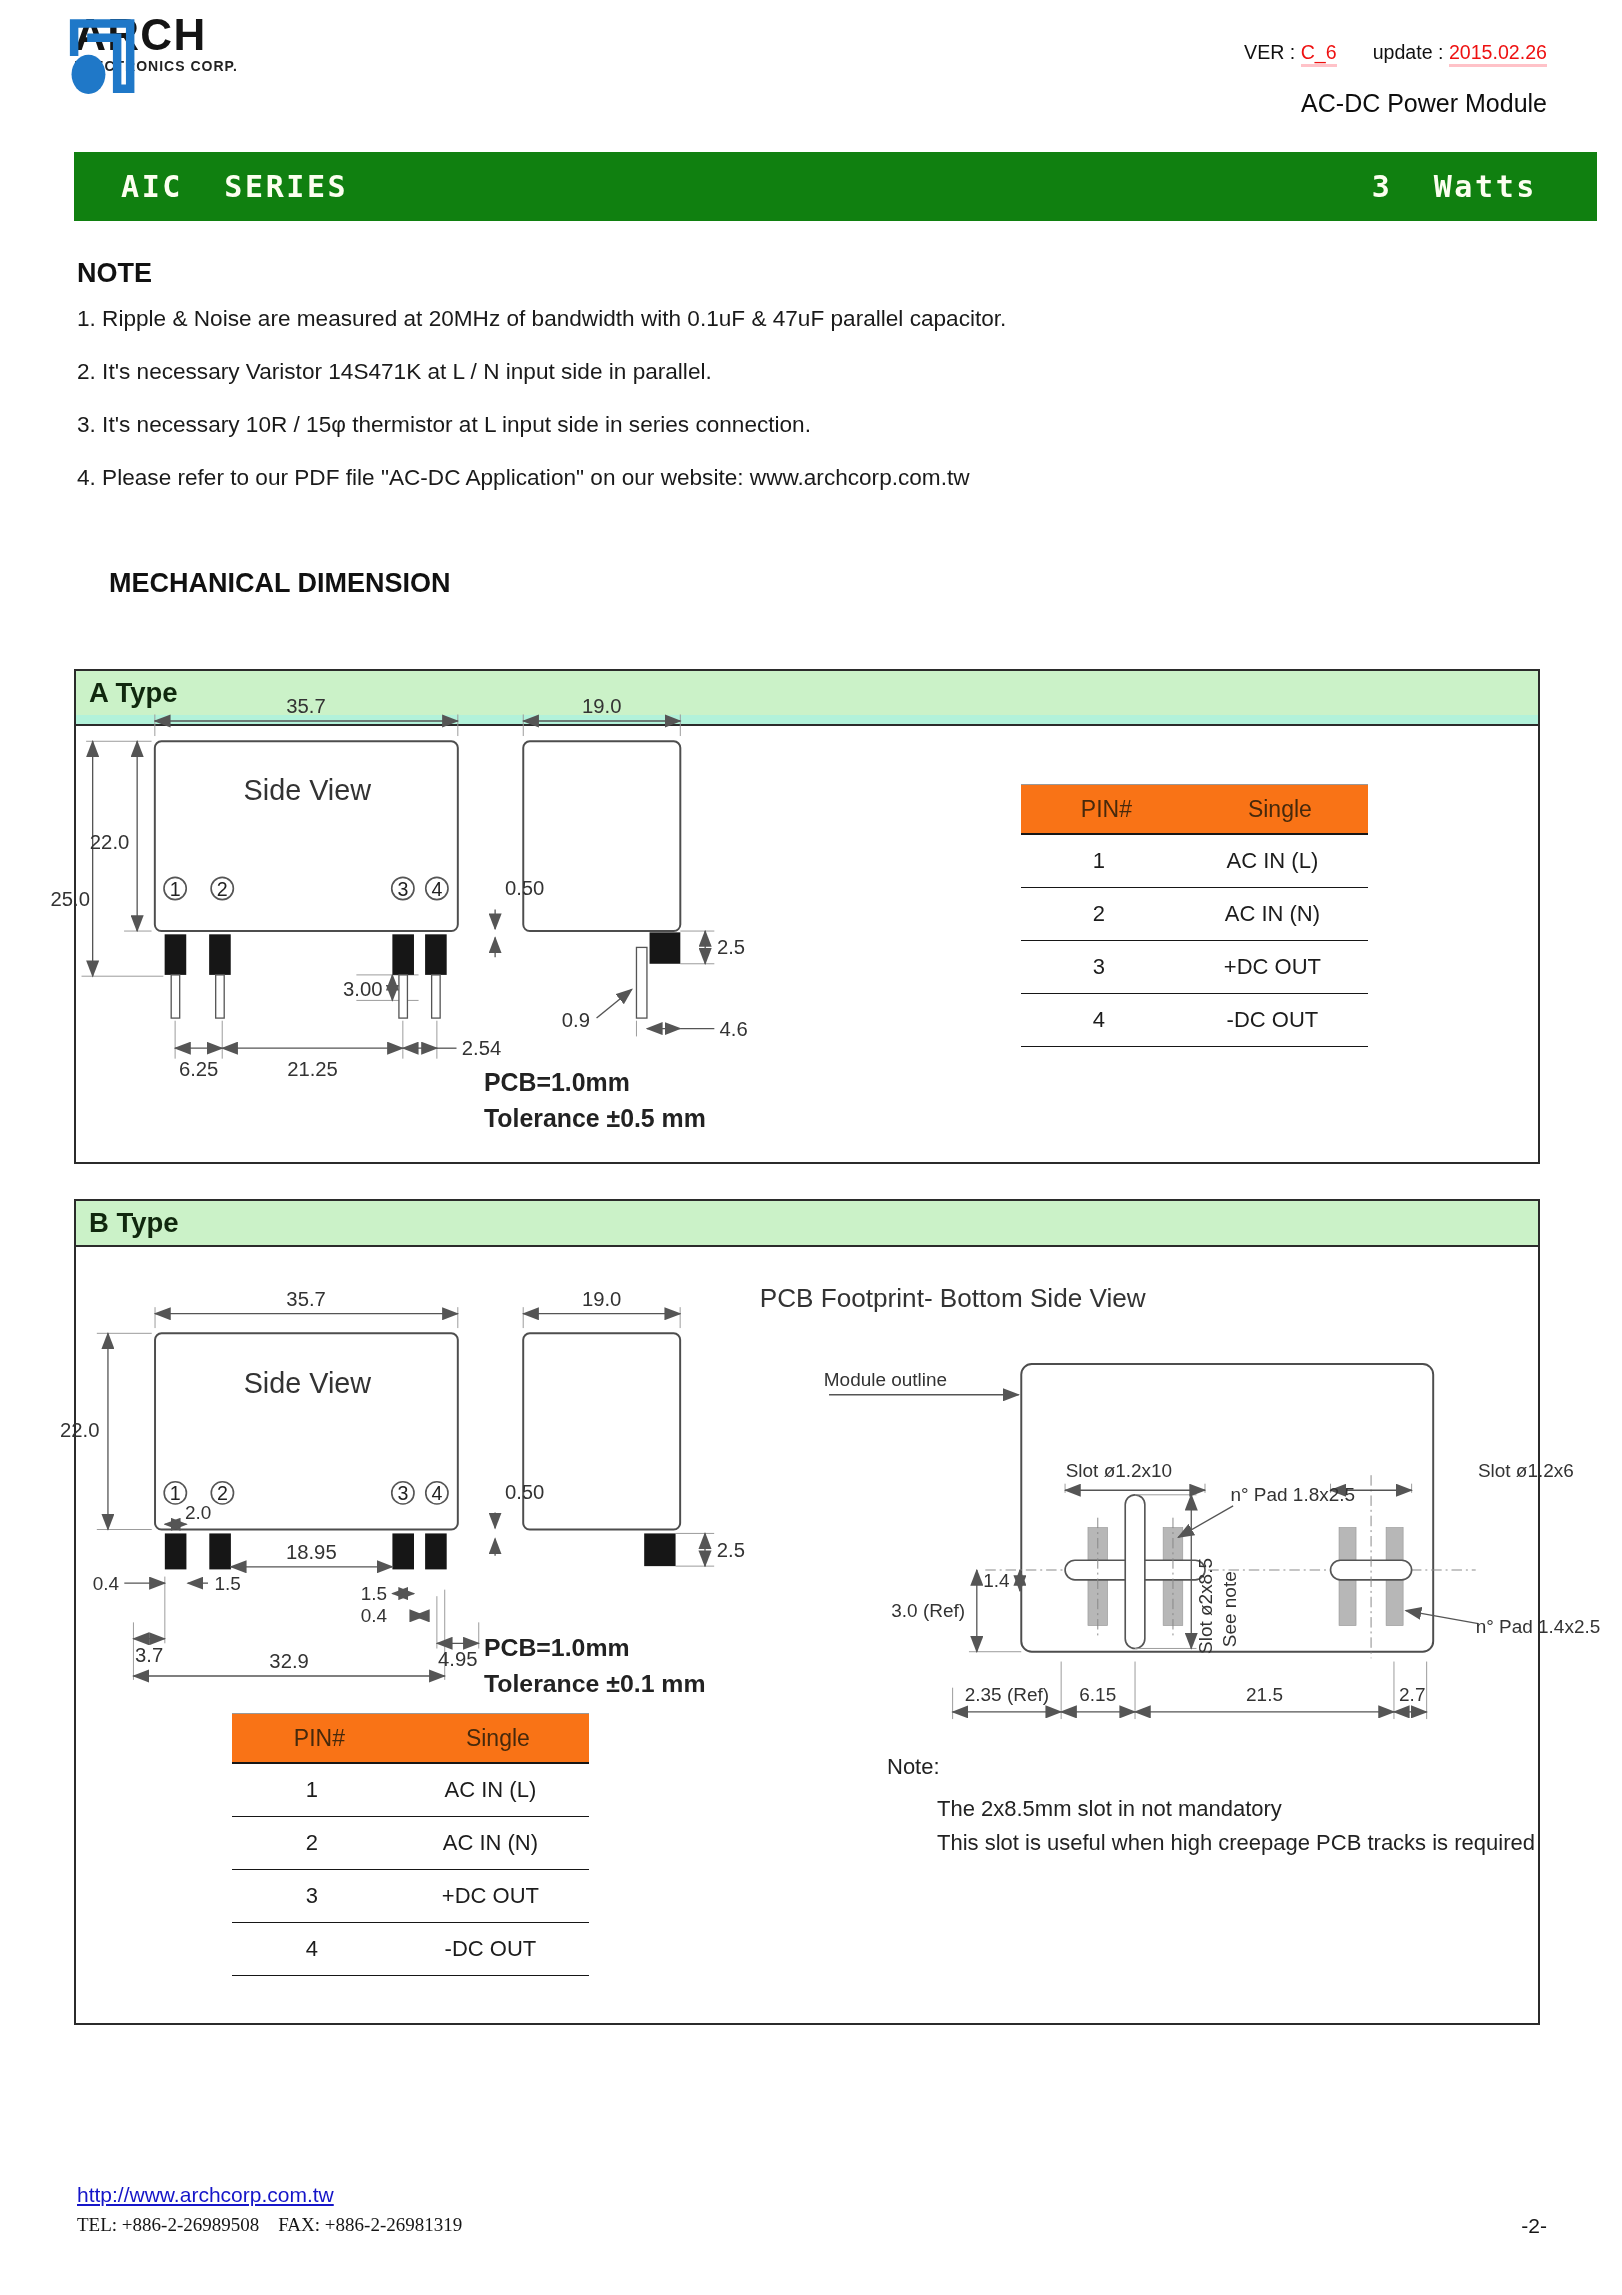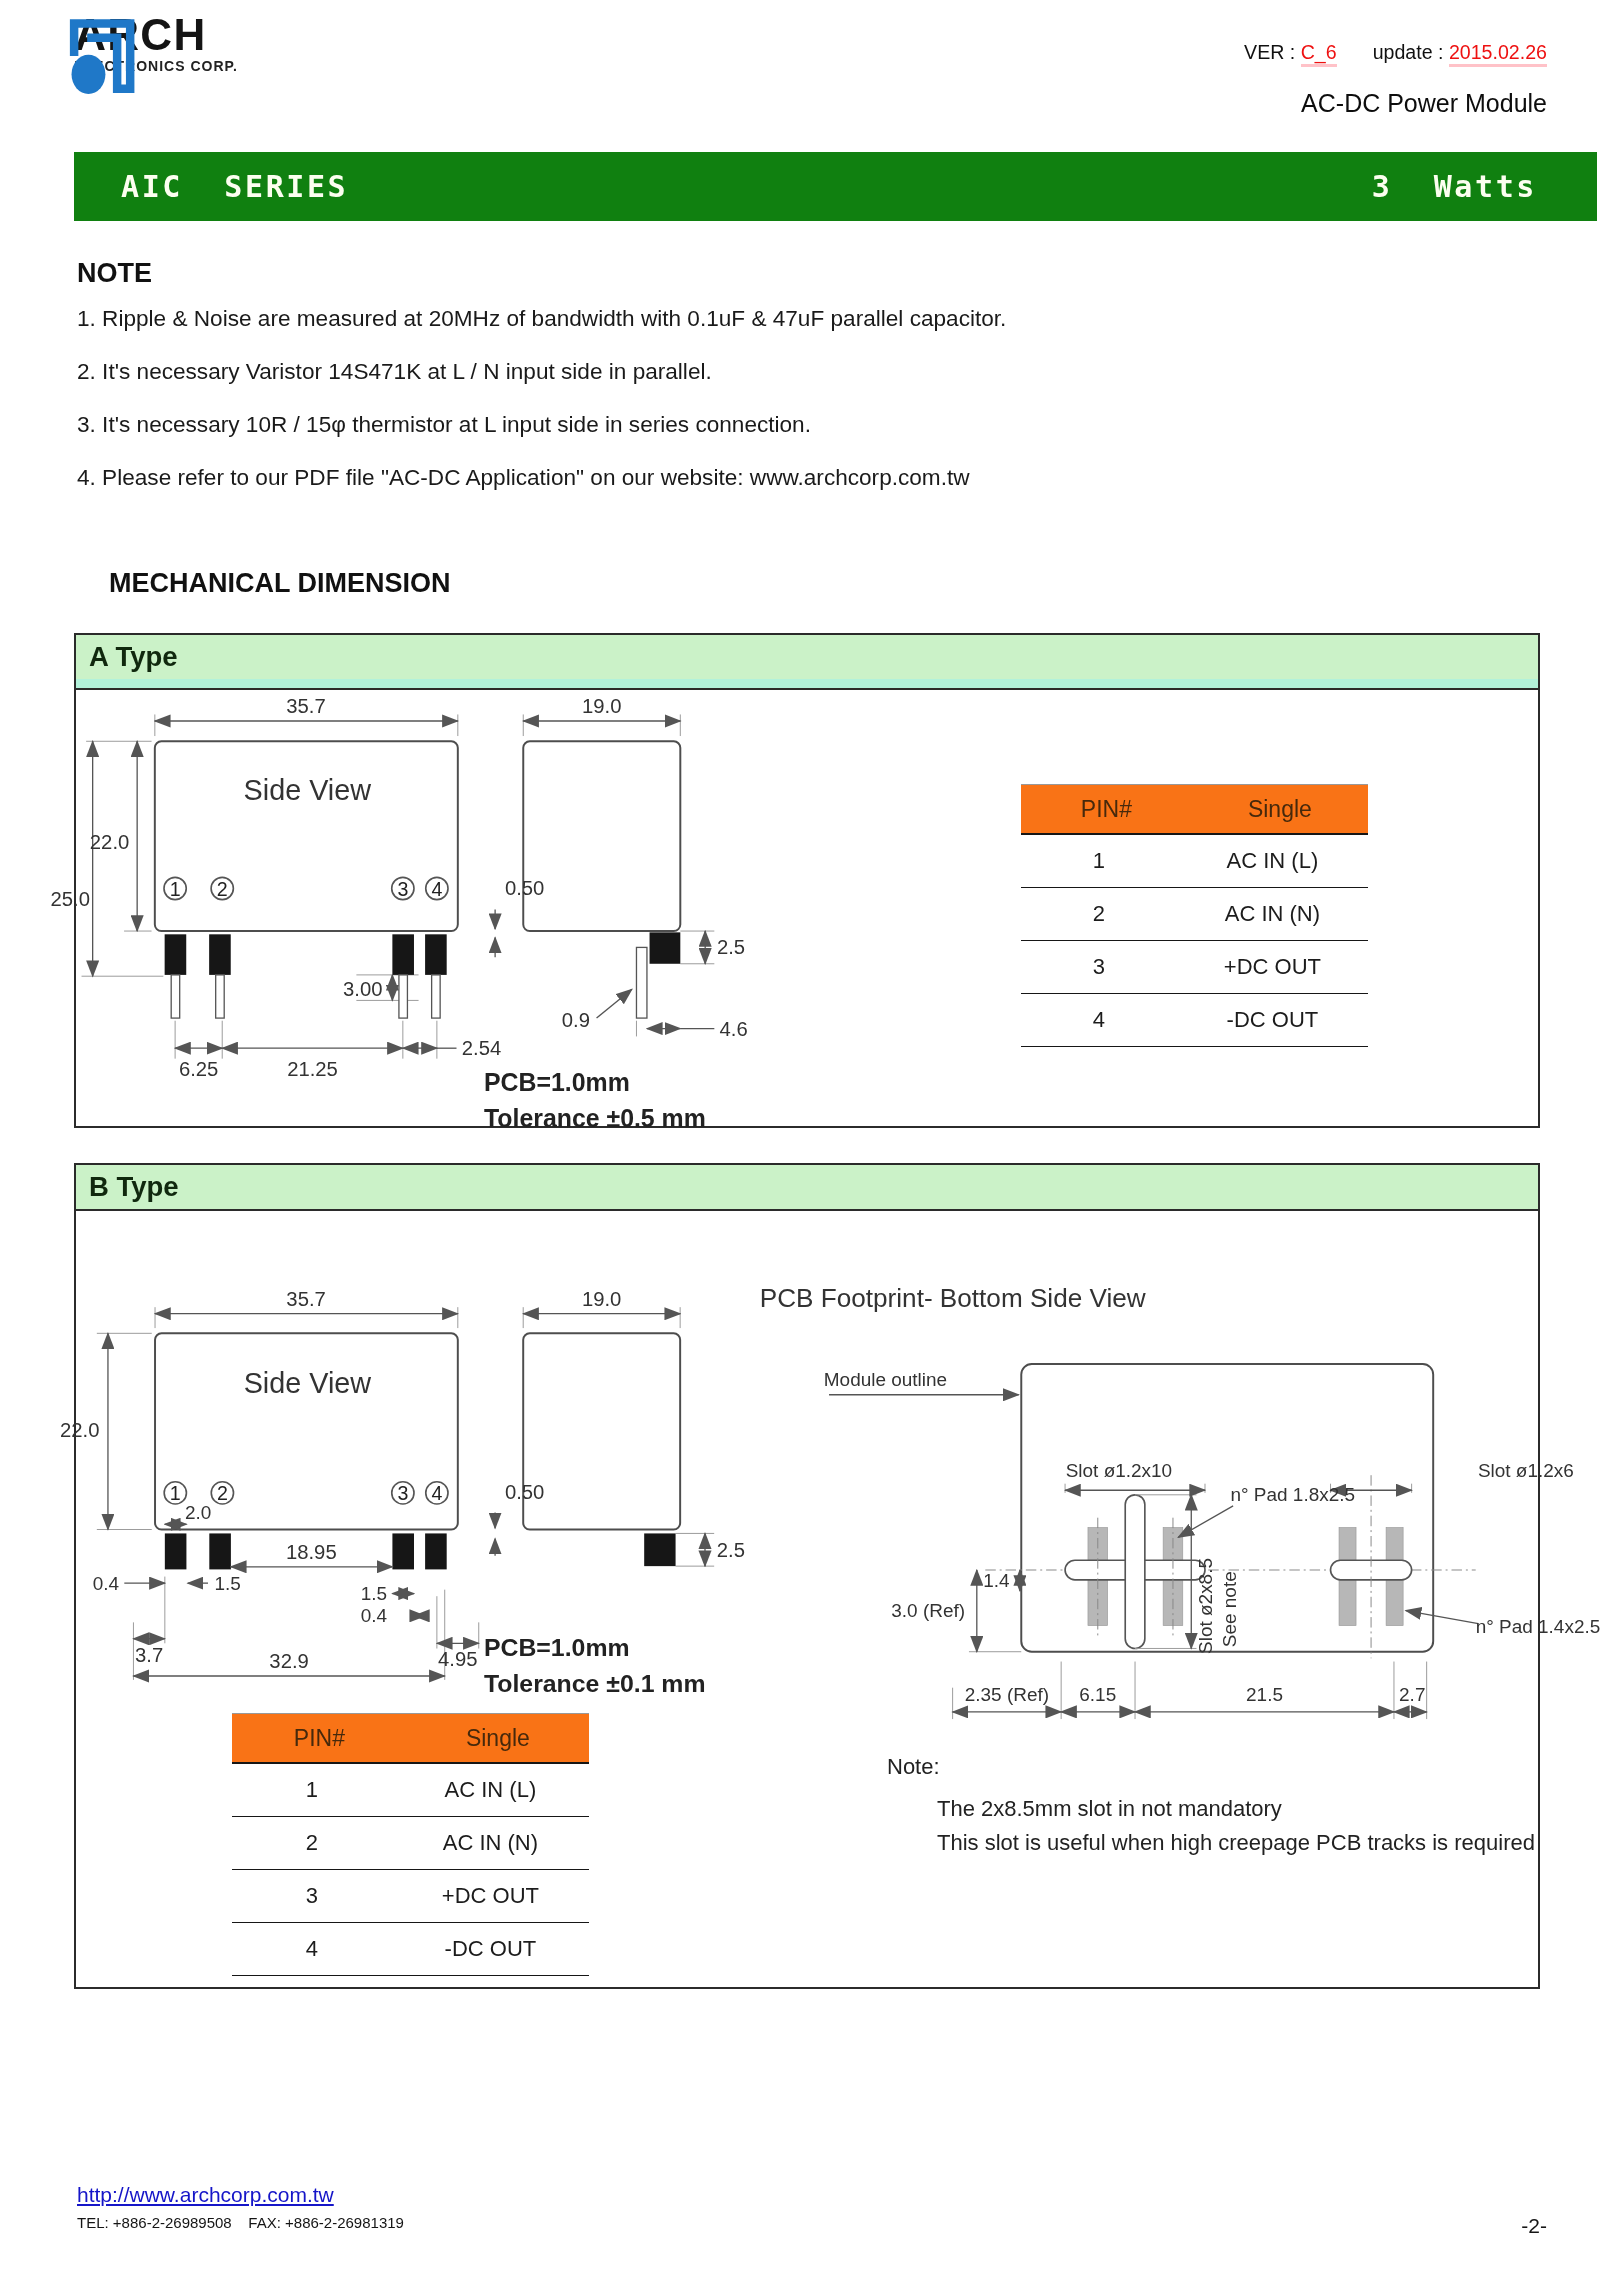--- a/index.html
+++ b/index.html
@@ -23,21 +23,21 @@
   .banner .right{padding-right:60px;}
 
   
   .note-title{position:absolute;left:77px;top:258px;font-size:27px;font-weight:bold;color:#111;}
   .note-list{position:absolute;left:77px;top:306px;font-size:22.6px;color:#1a1a1a;}
   .note-list div{margin-bottom:27px;}
 
   .mech-title{position:absolute;left:77px;top:568px;font-size:27px;font-weight:bold;color:#111;margin-left:32px;}
 
   
-  .tbox{position:absolute;left:74px;width:1466px;border:2px solid #2b2b2b;background:#fff;box-sizing:border-box;}
+  .tbox{position:absolute;left:74px;width:1466px;border:2px solid #2b2b2b;background:#fff;box-sizing:border-box;margin-top:36px;}
   .tbox-a{top:633px;height:495px;}
   .tbox-b{top:1163px;height:826px;}
   .tbox-head{height:44px;background:#cbf2c8;display:flex;align-items:center;
              font-size:27.5px;font-weight:bold;color:#10280e;padding-left:13px;}
   .aqua-strip{height:9.2px;background:#b2f2da;border-bottom:2px solid #2b2b2b;}
   .plain-strip{border-bottom:2px solid #2b2b2b;}
 
   
   svg{position:absolute;overflow:visible;}
   .out{fill:#ffffff;stroke:#4d4d4d;stroke-width:3;}
@@ -69,21 +69,21 @@
   .pt-head td{background:#f97316;color:#46290c;font-size:23px;height:46px;border-top:1.3px solid #999;
               border-bottom:2.6px solid #161616;padding-left:16px;}
   .pt-row td{height:50px;border-bottom:1.6px solid #161616;}
 
   
   .b-note-title{position:absolute;left:887px;top:1754px;font-size:22px;color:#222;}
   .b-note-lines{position:absolute;left:937px;top:1792px;font-size:22px;color:#222;line-height:1.55;}
 
   
   .footer-link{position:absolute;left:77px;top:2183px;font-size:21px;color:#1515c8;text-decoration:underline;}
-  .footer-tel{position:absolute;left:77px;top:2214px;font-size:15px;color:#151515;white-space:pre;}
+  .footer-tel{position:absolute;left:77px;top:2214px;font-size:19px;color:#151515;white-space:pre;font-family:Liberation Serif, serif;}
   .footer-page{position:absolute;right:75px;top:2214px;font-size:21px;color:#151515;}
 </style>
 </head>
 <body>
 
 <div class="page">
 
   <div class="logo">
     <svg width="73" height="81" viewBox="0 0 112 124">
       <path d="M14 66 V16 H100 V116 H80 V38 H34" fill="none" stroke="#1f78c8" stroke-width="13"></path>

